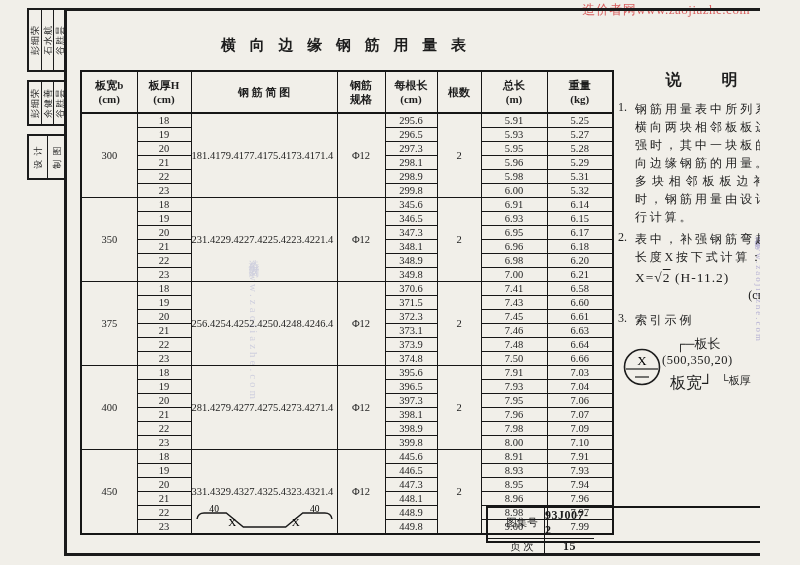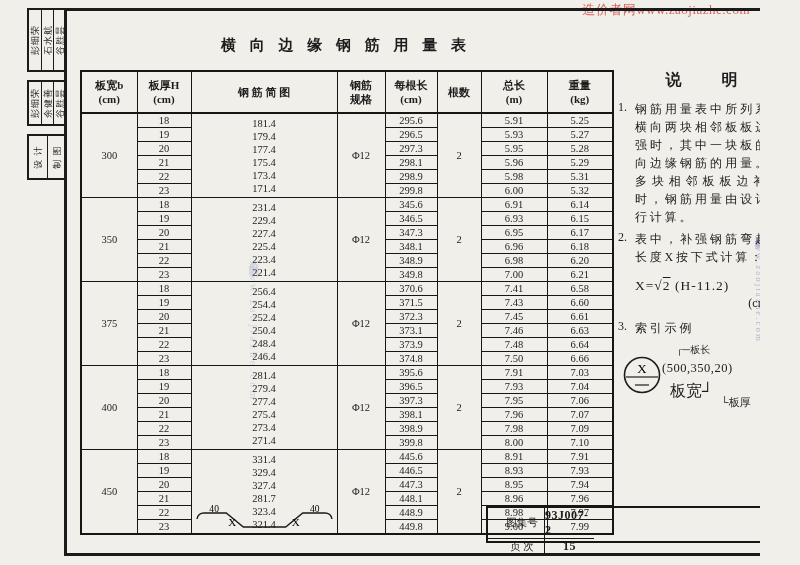--- a/index.html
+++ b/index.html
@@ -28,40 +28,40 @@
   table.usage { position:absolute; left:80px; top:70px; width:532px;
                 border-collapse:collapse; table-layout:fixed;
                 border:2.5px solid #161616; }
   table.usage th, table.usage td { border-right:1px solid #161616; padding:0;
                 text-align:center; font-weight:normal; vertical-align:middle; }
   table.usage thead th { border-bottom:2.2px solid #161616; height:40px; font-size:11px; line-height:1.3; font-weight:bold; }
   table.usage td { height:13px; font-size:10.5px; line-height:13px; }
   td.sep  { border-bottom:1px solid #161616; }
   td.gend { border-bottom:1.6px solid #161616; }
   td.diag { position:relative; vertical-align:top; }
-  .dcol   { display:flex; flex-direction:column; position:relative; z-index:1; }
+  .dcol   { display:flex; flex-direction:row; position:relative; z-index:1; }
   .dnum   { height:13px; line-height:13px; font-size:10.5px; }
   svg.barshape { position:absolute; left:0; bottom:0; width:100%; height:28px; z-index:0; }
 
   
   .notes { position:absolute; left:618px; top:70px; width:167px; }
   .notes-title { text-align:center; font-size:16px; font-weight:bold; letter-spacing:18px;
                  text-indent:18px; margin-bottom:9px; }
   .note-item { display:flex; margin-bottom:4px; }
   .note-no { width:17px; font-size:12px; flex:none; }
   .note-text { flex:1; font-size:12px; line-height:18px; letter-spacing:2.8px; text-align:justify; }
-  .formula { margin:12px 0 0 17px; font-size:13.5px; letter-spacing:1px; }
+  .formula { margin:4px 0 0 17px; font-size:13.5px; letter-spacing:1px; }
   .radicand { text-decoration:overline; }
   .formula-unit { text-align:right; padding-right:14px; font-size:12px; margin:2px 0 8px 0; }
   .example { position:relative; height:62px; margin-top:6px; }
   .ex-circle { position:absolute; left:4px; top:12px; }
-  .ex-lead-top { position:absolute; left:58px; top:0; font-size:10px; white-space:nowrap; }
+  .ex-lead-top { position:absolute; left:58px; top:0; font-size:13px; white-space:nowrap; }
   .ex-tuple { position:absolute; left:44px; top:18px; font-size:12.5px; letter-spacing:0.5px; white-space:nowrap; }
   .ex-lead-bl { position:absolute; left:52px; top:38px; font-size:16px; white-space:nowrap; }
-  .ex-lead-br { position:absolute; left:103px; top:52px; font-size:11px; white-space:nowrap; }
+  .ex-lead-br { position:absolute; left:103px; top:38px; font-size:11px; white-space:nowrap; }
 
   
   .tblock { position:absolute; left:486px; top:506px; width:301px; height:37px;
             border:2.5px solid #161616; box-sizing:border-box; display:flex; background:transparent; }
   .tblock-title { flex:1; display:flex; align-items:center; justify-content:center;
                   font-size:13px; font-weight:bold; letter-spacing:1.5px; border-right:2px solid #161616; }
   .tblock-meta { width:106px; flex:none; display:flex; flex-direction:column; }
   .meta-row { flex:1; display:flex;padding-left:12px; }
   .meta-row + .meta-row { border-top:1.5px solid #161616; }
   .meta-label { width:44px; flex:none; border-right:1.5px solid #161616;
@@ -365,21 +365,21 @@
           <td class="gend">7.10</td>
         </tr>
         <tr>
           <td rowspan="6">450</td>
           <td class="sep">18</td>
           <td class="diag " rowspan="6">
             <div class="dcol">
               <div class="dnum">331.4</div>
               <div class="dnum">329.4</div>
               <div class="dnum">327.4</div>
-              <div class="dnum">281.7</div>
+              <div class="dnum">325.4</div>
               <div class="dnum">323.4</div>
               <div class="dnum">321.4</div>
             </div>
             <svg class="barshape" viewBox="0 0 144 28" preserveAspectRatio="none">
               <path d="M5,14 q1,-6 7,-6 h22 l17,14 h42 l17,-14 h22 q6,0 7,6" fill="none" stroke="#1a1a1a" stroke-width="1.4"></path>
               <text x="22" y="6.5" text-anchor="middle" font-size="9.5" font-family="Liberation Serif, serif">40</text>
               <text x="122" y="6.5" text-anchor="middle" font-size="9.5" font-family="Liberation Serif, serif">40</text>
               <text x="40" y="21" text-anchor="middle" font-size="11" font-family="Liberation Serif, serif">X</text>
               <text x="103" y="21" text-anchor="middle" font-size="11" font-family="Liberation Serif, serif">X</text>
             </svg>

